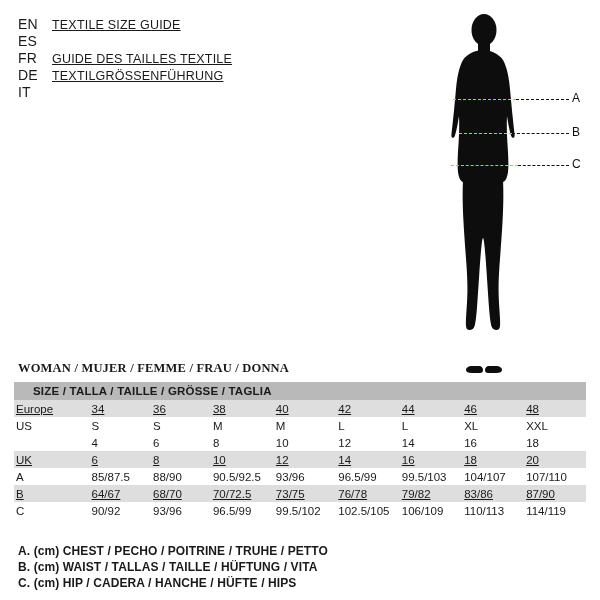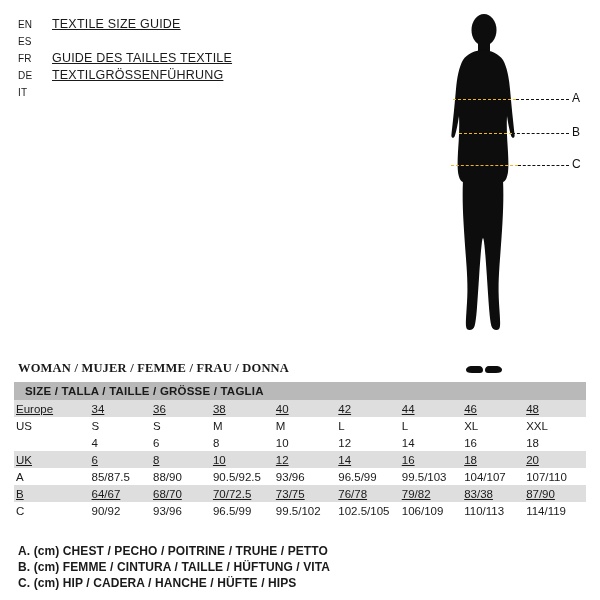--- a/index.html
+++ b/index.html
@@ -28,21 +28,21 @@
     width: 400px;
   }
   .lang-row {
     display: flex;
     align-items: baseline;
     height: 17px;
     line-height: 17px;
   }
   .lang-code {
     width: 34px;
-    font-size: 10px;
+    font-size: 14px;
     letter-spacing: .2px;
   }
   .lang-title {
     font-size: 12.5px;
     letter-spacing: .2px;
     text-decoration: underline;
   }
 
   
   .figure-wrap {
@@ -99,21 +99,21 @@
     height: 17px;
     padding: 0 2px;
     vertical-align: middle;
   }
   tr.head-row td {
     background: #b9b9b9;
     font-weight: bold;
     font-size: 11.5px;
     letter-spacing: .2px;
     text-align: left;
-    padding-left: 11px;
+    padding-left: 19px;
     height: 18px;
   }
   tr.shade td {
     background: #dedede;
     text-decoration: underline;
   }
   tr.plain td {
     background: #ffffff;
     margin-left: 44px;
   }
@@ -305,38 +305,38 @@
         </tr>
 
         <tr class="shade">
           <td class="rowlabel">B</td>
           <td class="val">64/67</td>
           <td class="val">68/70</td>
           <td class="val">70/72.5</td>
           <td class="val">73/75</td>
           <td class="val">76/78</td>
           <td class="val">79/82</td>
-          <td class="val">83/38</td>
+          <td class="val">83/86</td>
           <td class="val">87/90</td>
         </tr>
 
         <tr class="plain">
           <td class="rowlabel">C</td>
           <td class="val">90/92</td>
           <td class="val">93/96</td>
           <td class="val">96.5/99</td>
           <td class="val">99.5/102</td>
           <td class="val">102.5/105</td>
           <td class="val">106/109</td>
           <td class="val">110/113</td>
           <td class="val">114/119</td>
         </tr>
       </tbody>
     </table>
   </div>
 
   <div class="footnotes">
     <div class="footnote">A. (cm) CHEST / PECHO / POITRINE / TRUHE / PETTO</div>
-    <div class="footnote">B. (cm) FEMME / CINTURA / TAILLE / HÜFTUNG / VITA</div>
+    <div class="footnote">B. (cm) WAIST / TALLAS / TAILLE / HÜFTUNG / VITA</div>
     <div class="footnote">C. (cm) HIP / CADERA / HANCHE / HÜFTE / HIPS</div>
   </div>
 
 </div>
 
 </body></html>

